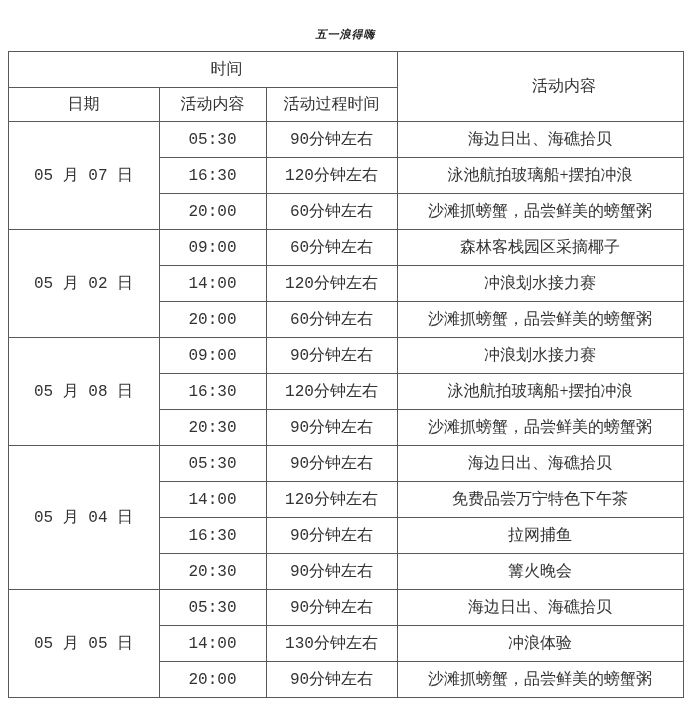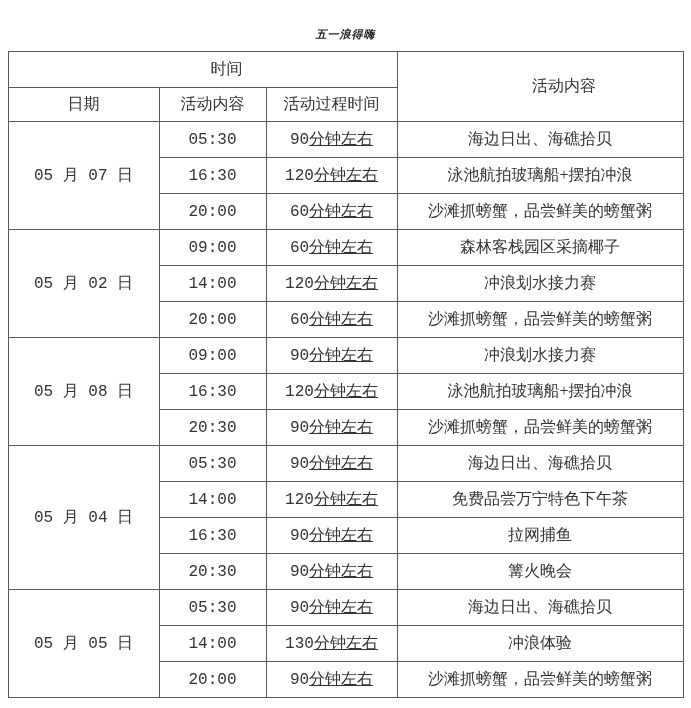--- a/index.html
+++ b/index.html
@@ -47,21 +47,20 @@
   tbody td { height: 35px; }
   td.activity-cell {
     text-align: left;
     padding-left: 11px;
     padding-right: 4px;
   }
   .num {
     font-family: Liberation Mono, monospace;
   }
   span.unit {
-    text-decoration: underline;
   }
 </style>
 </head>
 <body>
 
 <div class="page">
   <div class="title">五一浪得嗨</div>
 
   <table class="schedule">
     <colgroup>

